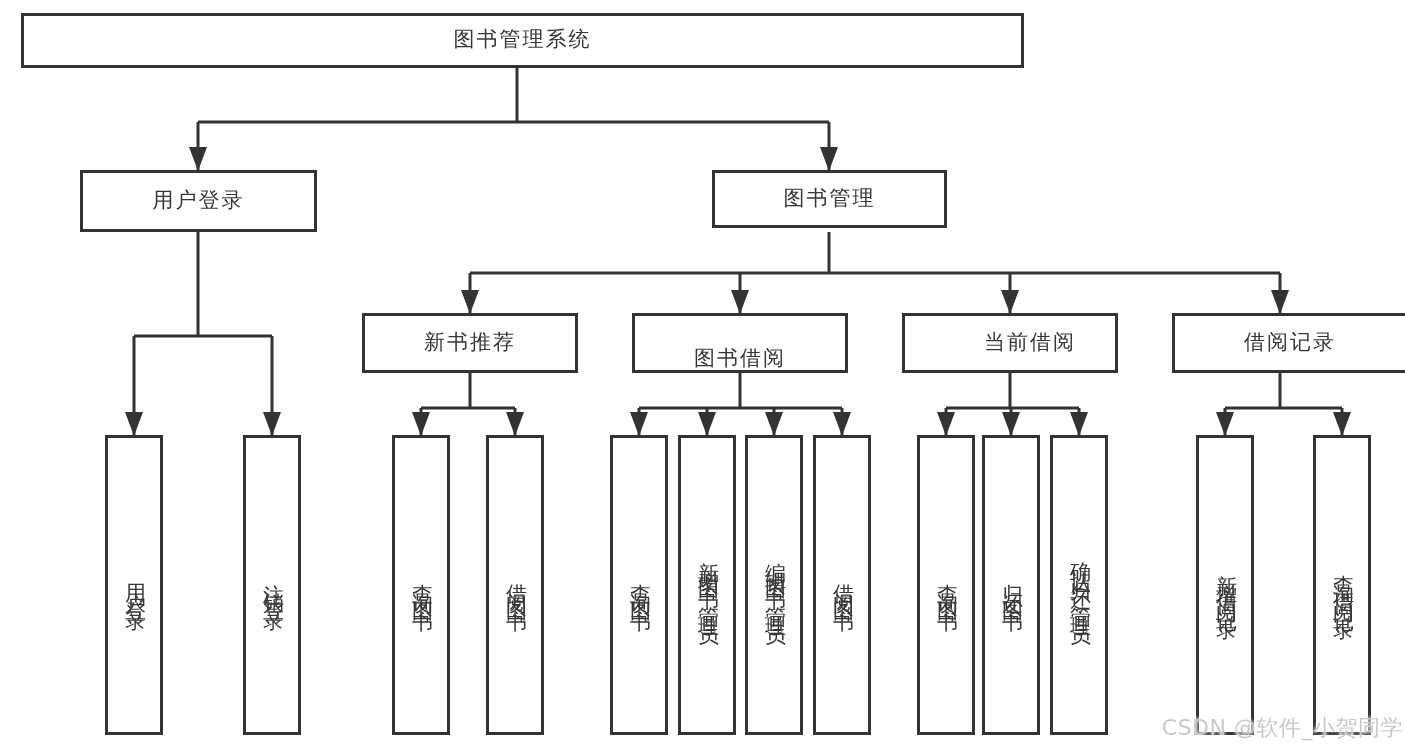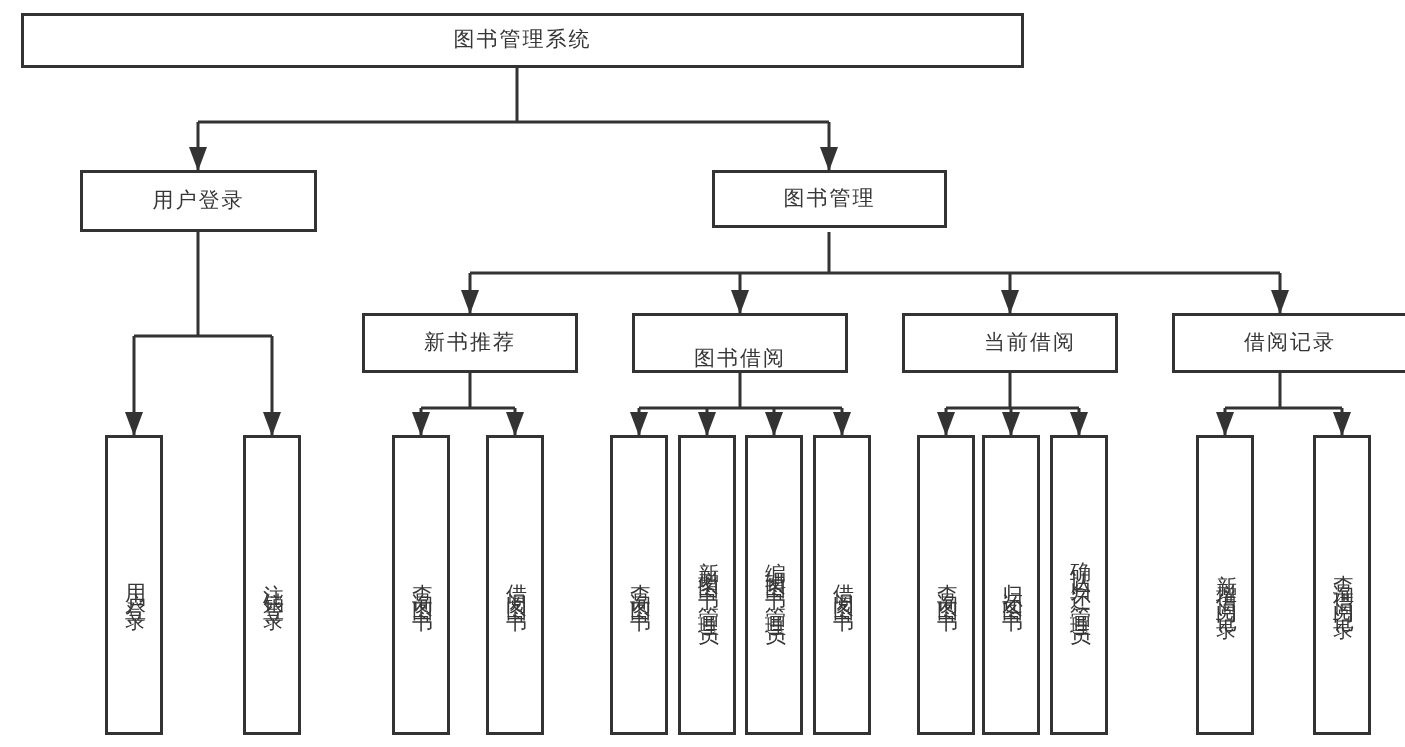--- a/index.html
+++ b/index.html
@@ -146,14 +146,15 @@
     <span class="label">确认归还（管理员）</span>
   </div>
 
   <div class="node v" style="left:1196px;top:435px;width:58px;height:300px;">
     <span class="label">新增借阅记录</span>
   </div>
   <div class="node v" style="left:1313px;top:435px;width:58px;height:300px;">
     <span class="label">查询借阅记录</span>
   </div>
 
+  <div class="watermark">CSDN @软件_小贺同学</div>
 
 </div>
 
 </body></html>

